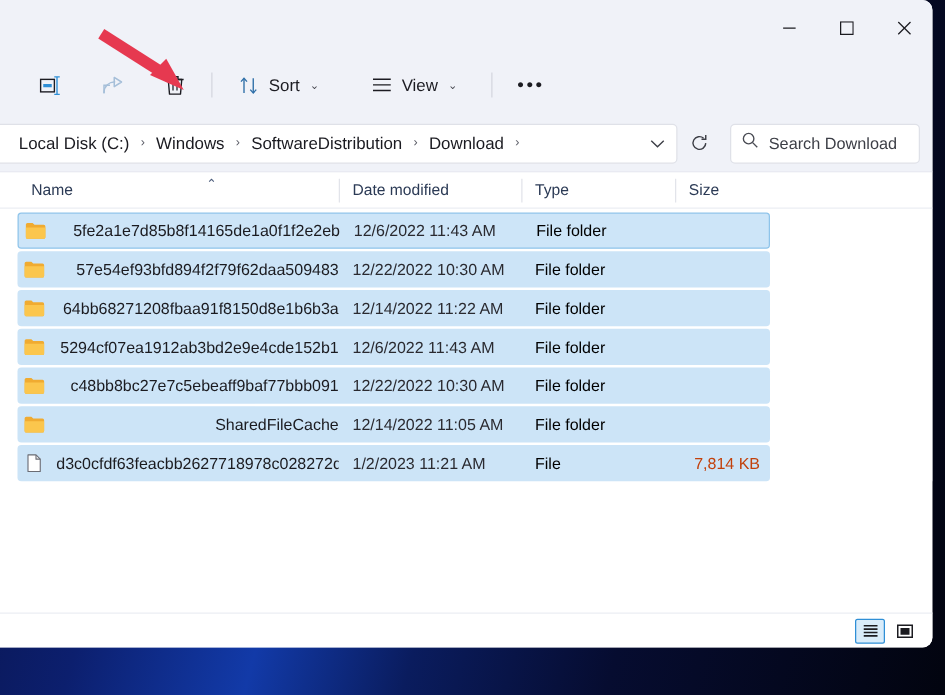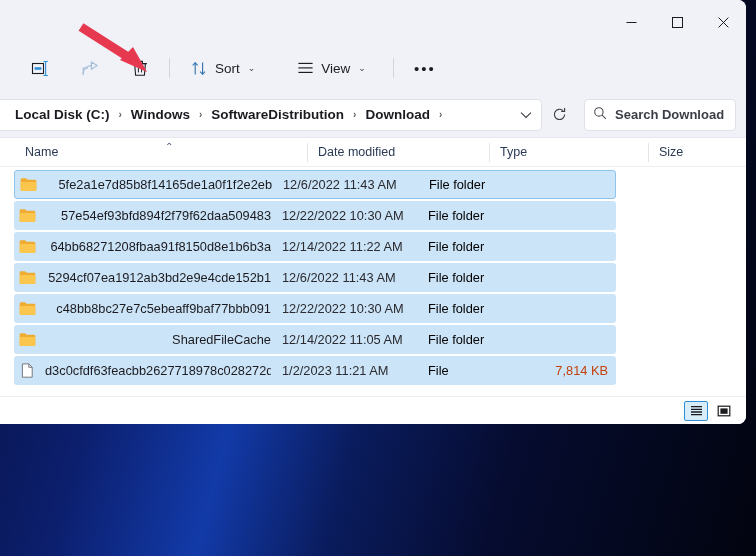--- a/index.html
+++ b/index.html
@@ -13,21 +13,21 @@
   
   .desktop {
     position: absolute; inset: 0;
     background: linear-gradient(105deg,#081040 0%,#0c1f6e 22%,#123aa8 38%,#0a1c5e 52%,#060c30 70%,#02040f 100%);
   }
 
   
   .window {
     position: absolute;
     left: 0; top: 0;
-    width: 746px; height: 424px;
+    width: 746px; height: 518px;
     background: #ffffff;
     border-top-right-radius: 8px;
     border-bottom-right-radius: 8px;
     overflow: hidden;
   }
 
   
   .titlebar {
     position: relative;
     height: 44px;
@@ -72,21 +72,20 @@
   .chev { font-size: 9px; color: #43454d; margin-left: 1px; }
   .dots { letter-spacing: 2px; font-size: 15px; color: #1c1c22; }
 
   
   .addressrow {
     height: 46px;
     background: #f0f2f8;
     display: flex; align-items: center;
     padding: 0 10px 0 0;
     border-bottom: 1px solid #e6e8ef;
-    font-weight: bold;
   }
   .crumbbar {
     flex: 1;
     height: 32px;
     background: #ffffff;
     border: 1px solid #dfe1e8;
     border-radius: 4px;
     margin-left: -9px;
     display: flex; align-items: center;
     padding-left: 22px;
@@ -130,21 +129,20 @@
   
   .colheader {
     height: 29px;
     background: #ffffff;
     display: flex;
     align-items: center;
     font-size: 12.5px;
     color: #2b3a55;
     border-bottom: 1px solid #eceef3;
     position: relative;
-    gap: 36px;
   }
   .col {
     height: 29px;
     display: flex; align-items: center;
     padding-left: 11px;
     position: relative;
     flex: none;
   }
   .col + .col::before {
     content: "";

